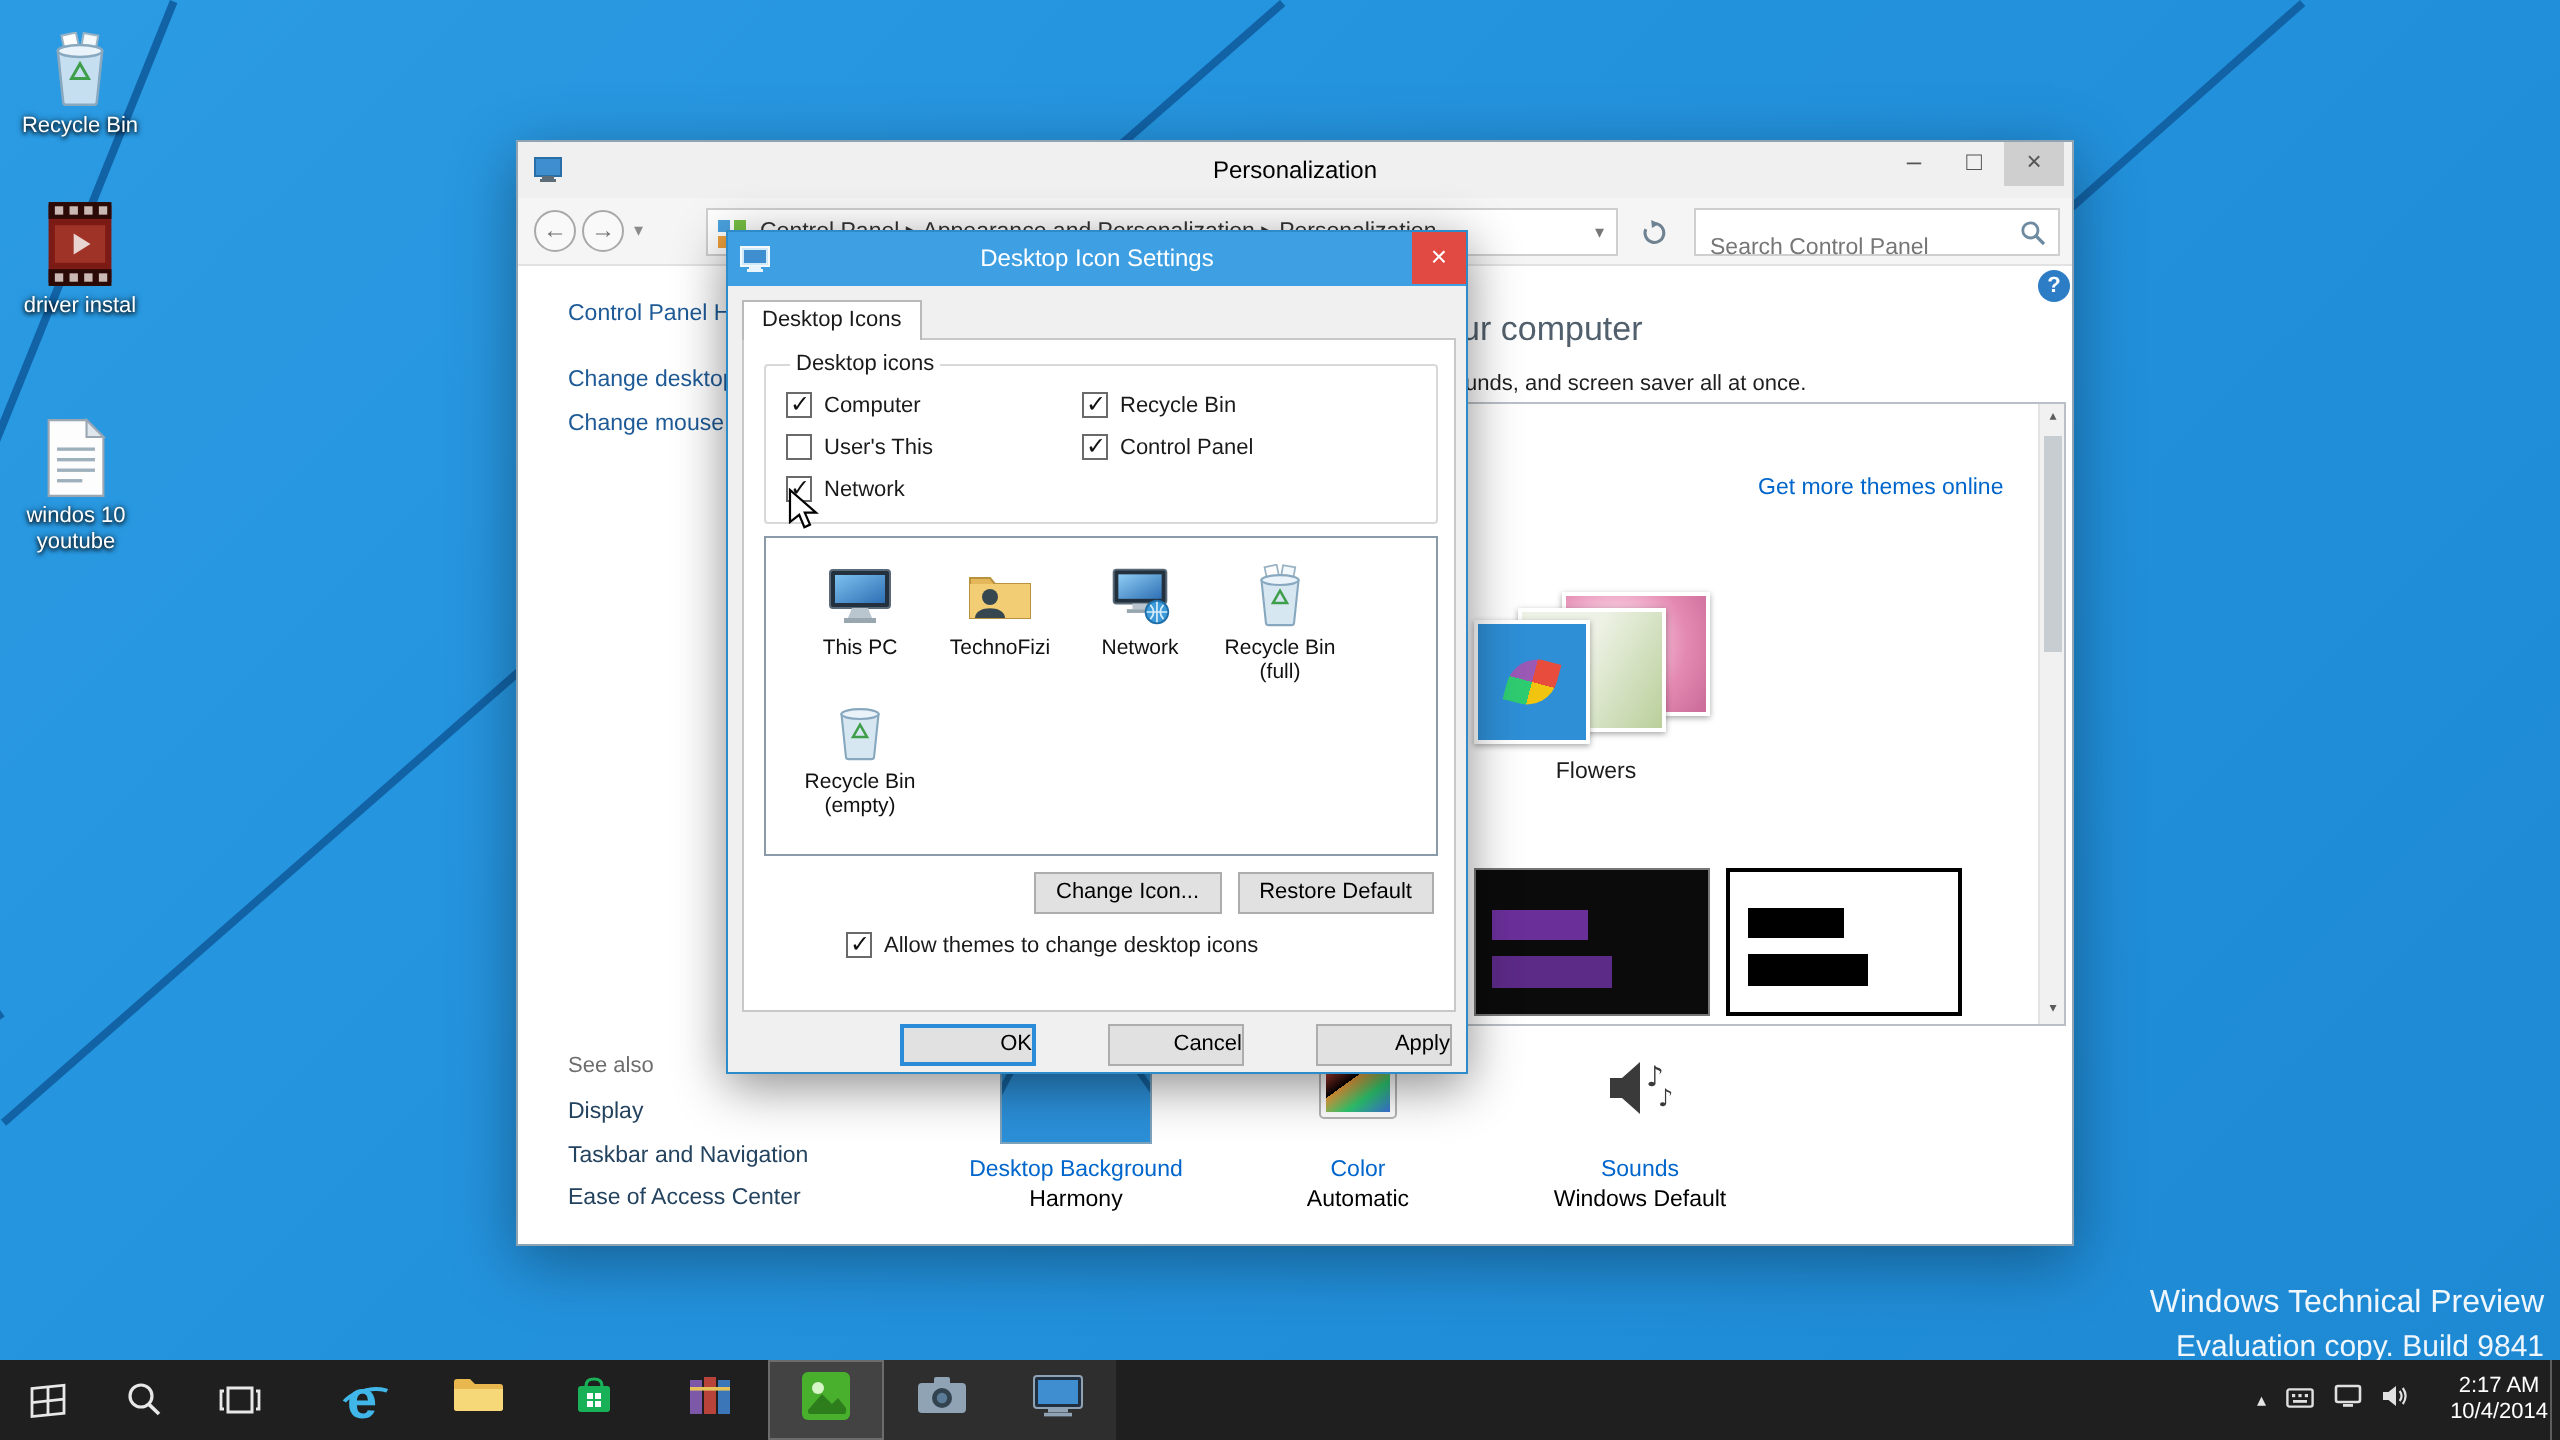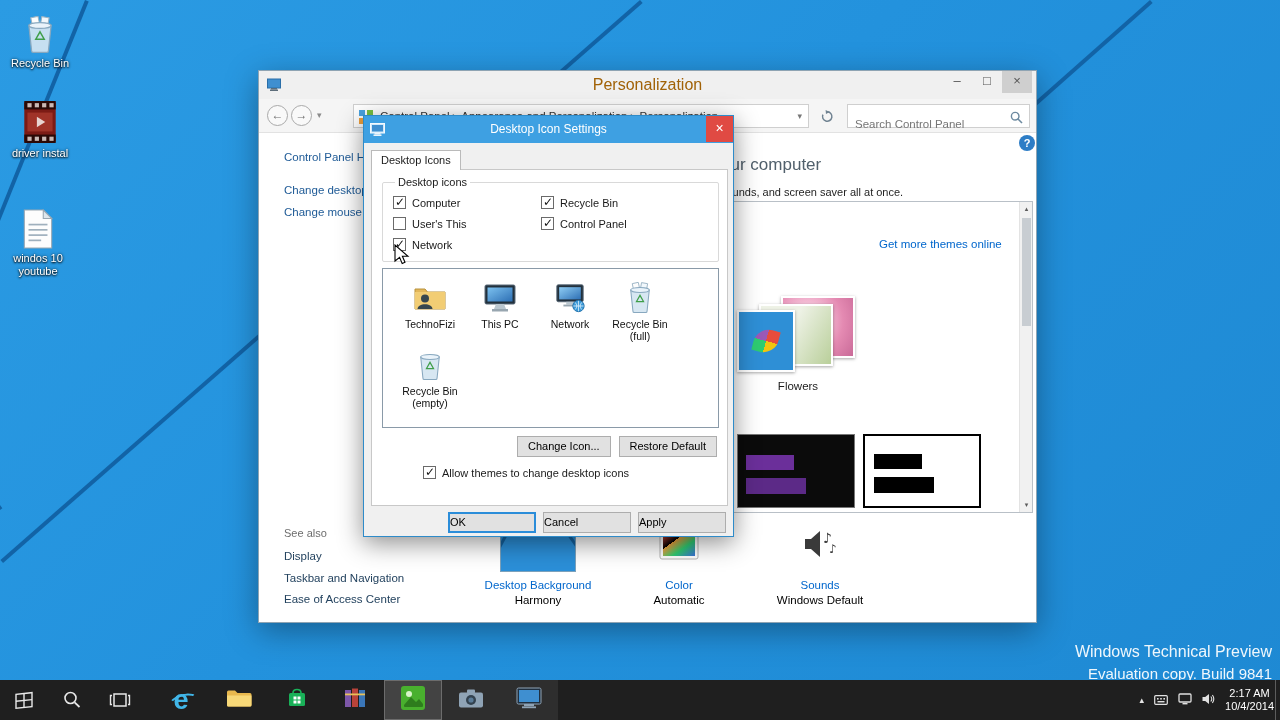--- a/index.html
+++ b/index.html
@@ -23,21 +23,21 @@
   .watermark { position:absolute; right:8px; top:641px; text-align:right; color:rgba(255,255,255,.93); }
   .watermark .l1 { font-size:16px; line-height:22px; }
   .watermark .l2 { font-size:15px; line-height:22px; }
 
   
   .window { position:absolute; left:258px; top:70px; width:779px; height:553px; background:#fff;
     border:1px solid #8fa4b3; box-shadow:0 8px 30px rgba(0,0,0,.35); z-index:10; }
   .w-titlebar { position:absolute; left:0; top:0; right:0; height:28px; background:#f0f0f0; }
   .w-appicon { position:absolute; left:8px; top:7px; }
   .w-title { position:absolute; left:0; right:0; top:0; height:28px; line-height:28px; text-align:center;
-    font-size:16px; color:#a16207; }
+    font-size:12px; color:#000000; }
   .w-caps { position:absolute; right:4px; top:0; display:flex; }
   .w-cap { width:30px; height:22px; text-align:center; line-height:20px; font-size:13px; color:#555; }
   .w-cap.close { background:#cfcfcf; }
 
   .w-navbar { position:absolute; left:0; top:28px; right:0; height:34px; background:#f5f5f5;
     border-bottom:1px solid #e2e2e2; }
   .nav-circle { position:absolute; top:6px; width:21px; height:21px; border:1px solid #a9a9a9; border-radius:50%;
     color:#6f6f6f; font-size:12px; text-align:center; line-height:19px; background:#f9f9f9; }
   .nav-chev { position:absolute; left:58px; top:11px; font-size:9px; color:#8a8a8a; }
   .addressbar { position:absolute; left:94px; top:5px; width:456px; height:24px; background:#fff;
@@ -124,46 +124,46 @@
   .cb.checked::after { content:"\2713"; position:absolute; left:1px; top:-2px; font-size:12px; color:#111; }
 
   .icon-list { position:absolute; left:10px; top:98px; width:337px; height:160px; background:#fff;
     border:1px solid #8a9aa8; display:flex; flex-wrap:wrap; align-content:flex-start;
     padding:12px 0 0 12px; }
   .cell { width:70px; text-align:center; margin-bottom:6px; }
   .cell-ic { display:flex; height:34px; align-items:center; justify-content:center; }
   .cell-label { font-size:10.5px; color:#111; line-height:12px; margin-top:3px; }
 
   .btn { background:#e1e1e1; border:1px solid #adadad; font-size:11px; color:#000;
-    font-family:inherit; text-align:left; }
+    font-family:inherit; text-align:right; }
   .panel-btnrow { position:absolute; right:10px; top:266px; display:flex; gap:8px; }
   .panel-btnrow .btn { height:21px; padding:0 10px; line-height:19px; }
   .allow-row { position:absolute; left:11px; top:296px;padding-left:40px; }
   .dlg-buttons { position:absolute; right:7px; top:396px; display:flex; gap:7px; }
-  .dlg-buttons .btn { width:88px; height:21px; line-height:19px; }
+  .dlg-buttons .btn { width:68px; height:21px; line-height:19px;margin-left:29px; }
   .btn.default { border:2px solid #2b8dd9; line-height:17px; }
 
   
   .cursor { position:absolute; left:394px; top:244px; z-index:60; }
 
   
   .taskbar { position:absolute; left:0; bottom:0; width:1280px; height:40px; background:#1f1f1f; z-index:40;
     display:flex; align-items:center; }
   .tb-btn { width:48px; height:40px; display:flex; align-items:center; justify-content:center; }
   .tb-app { width:58px; height:40px; display:flex; align-items:center; justify-content:center; }
   .tb-app.active { background:rgba(255,255,255,.16); box-shadow:inset 0 0 0 1px rgba(255,255,255,.22); }
   .tb-app.running { background:rgba(255,255,255,.07); }
   .tb-gap { width:8px; }
   .ie-e { position:relative; font-size:27px; font-weight:bold; color:#41b6e8; line-height:26px; }
   .ie-e::after { content:""; position:absolute; left:-4px; top:7px; width:26px; height:13px;
     border:2px solid #41b6e8; border-color:#41b6e8 transparent transparent transparent;
     border-radius:50%; transform:rotate(-14deg); }
   .tray { position:absolute; right:6px; top:0; height:40px; display:flex; align-items:center; gap:10px; }
   .tray-chev { color:#e6e6e6; font-size:9px; }
-  .clock { text-align:center; color:#fff; font-size:11px; line-height:13px; }
+  .clock { text-align:center; color:#fff; font-size:11px; line-height:13px;margin-left:11px; }
   .show-desktop { position:absolute; right:0; top:0; width:5px; height:40px;
     border-left:1px solid rgba(255,255,255,.28); }
 </style>
 </head>
 <body>
 
 <div class="stage">
 
   <div class="desktop">
     <div class="dline dl1"></div>
@@ -406,49 +406,49 @@
             <span class="cb checked"></span>
             <span>Network</span>
           </label>
         </div>
       </fieldset>
 
       <div class="icon-list">
         <div class="cell">
           <span class="cell-ic">
             <svg viewBox="0 0 34 30" width="34" height="30">
-              <path d="M2 6 L12 6 L14.5 9 L32 9 L32 26 L2 26 Z" fill="#e3b75a" stroke="#b8923d"></path>
-              <path d="M2 9 L32 9 L32 26 L2 26 Z" fill="#f2cd74"></path>
-              <circle cx="12" cy="15.5" r="4" fill="#37474f"></circle>
-              <path d="M4.5 26 C4.5 19.5 19.5 19.5 19.5 26 Z" fill="#37474f"></path>
-            </svg>
-          </span>
-          <div class="cell-label">
-            <div>TechnoFizi</div>
-            <div></div>
-          </div>
-        </div>
-
-        <div class="cell">
-          <span class="cell-ic">
-            <svg viewBox="0 0 34 30" width="34" height="30">
               <defs>
                   <linearGradient id="pcs1" x1="0" y1="0" x2="1" y2="1">
                 <stop offset="0" stop-color="#7cc1ef"></stop>
                     <stop offset="1" stop-color="#2d6fb4"></stop>
                   </linearGradient>
                 </defs>
               <rect x="2" y="2" width="30" height="19" rx="1.5" fill="#22313d" stroke="#5a6a78"></rect>
               <rect x="4.5" y="4.5" width="25" height="14" fill="url(#pcs1)"></rect>
               <path d="M13 21 L21 21 L23 26 L11 26 Z" fill="#b9c6cf"></path>
               <rect x="9" y="26" width="16" height="2.5" fill="#98a6b0"></rect>
             </svg>
           </span>
           <div class="cell-label">
             <div>This PC</div>
+            <div></div>
+          </div>
+        </div>
+
+        <div class="cell">
+          <span class="cell-ic">
+            <svg viewBox="0 0 34 30" width="34" height="30">
+              <path d="M2 6 L12 6 L14.5 9 L32 9 L32 26 L2 26 Z" fill="#e3b75a" stroke="#b8923d"></path>
+              <path d="M2 9 L32 9 L32 26 L2 26 Z" fill="#f2cd74"></path>
+              <circle cx="12" cy="15.5" r="4" fill="#37474f"></circle>
+              <path d="M4.5 26 C4.5 19.5 19.5 19.5 19.5 26 Z" fill="#37474f"></path>
+            </svg>
+          </span>
+          <div class="cell-label">
+            <div>TechnoFizi</div>
             <div></div>
           </div>
         </div>
 
         <div class="cell">
           <span class="cell-ic">
             <svg viewBox="0 0 34 32" width="32" height="32">
               <defs>
                   <linearGradient id="nets1" x1="0" y1="0" x2="1" y2="1">
                 <stop offset="0" stop-color="#8fcdf4"></stop>

